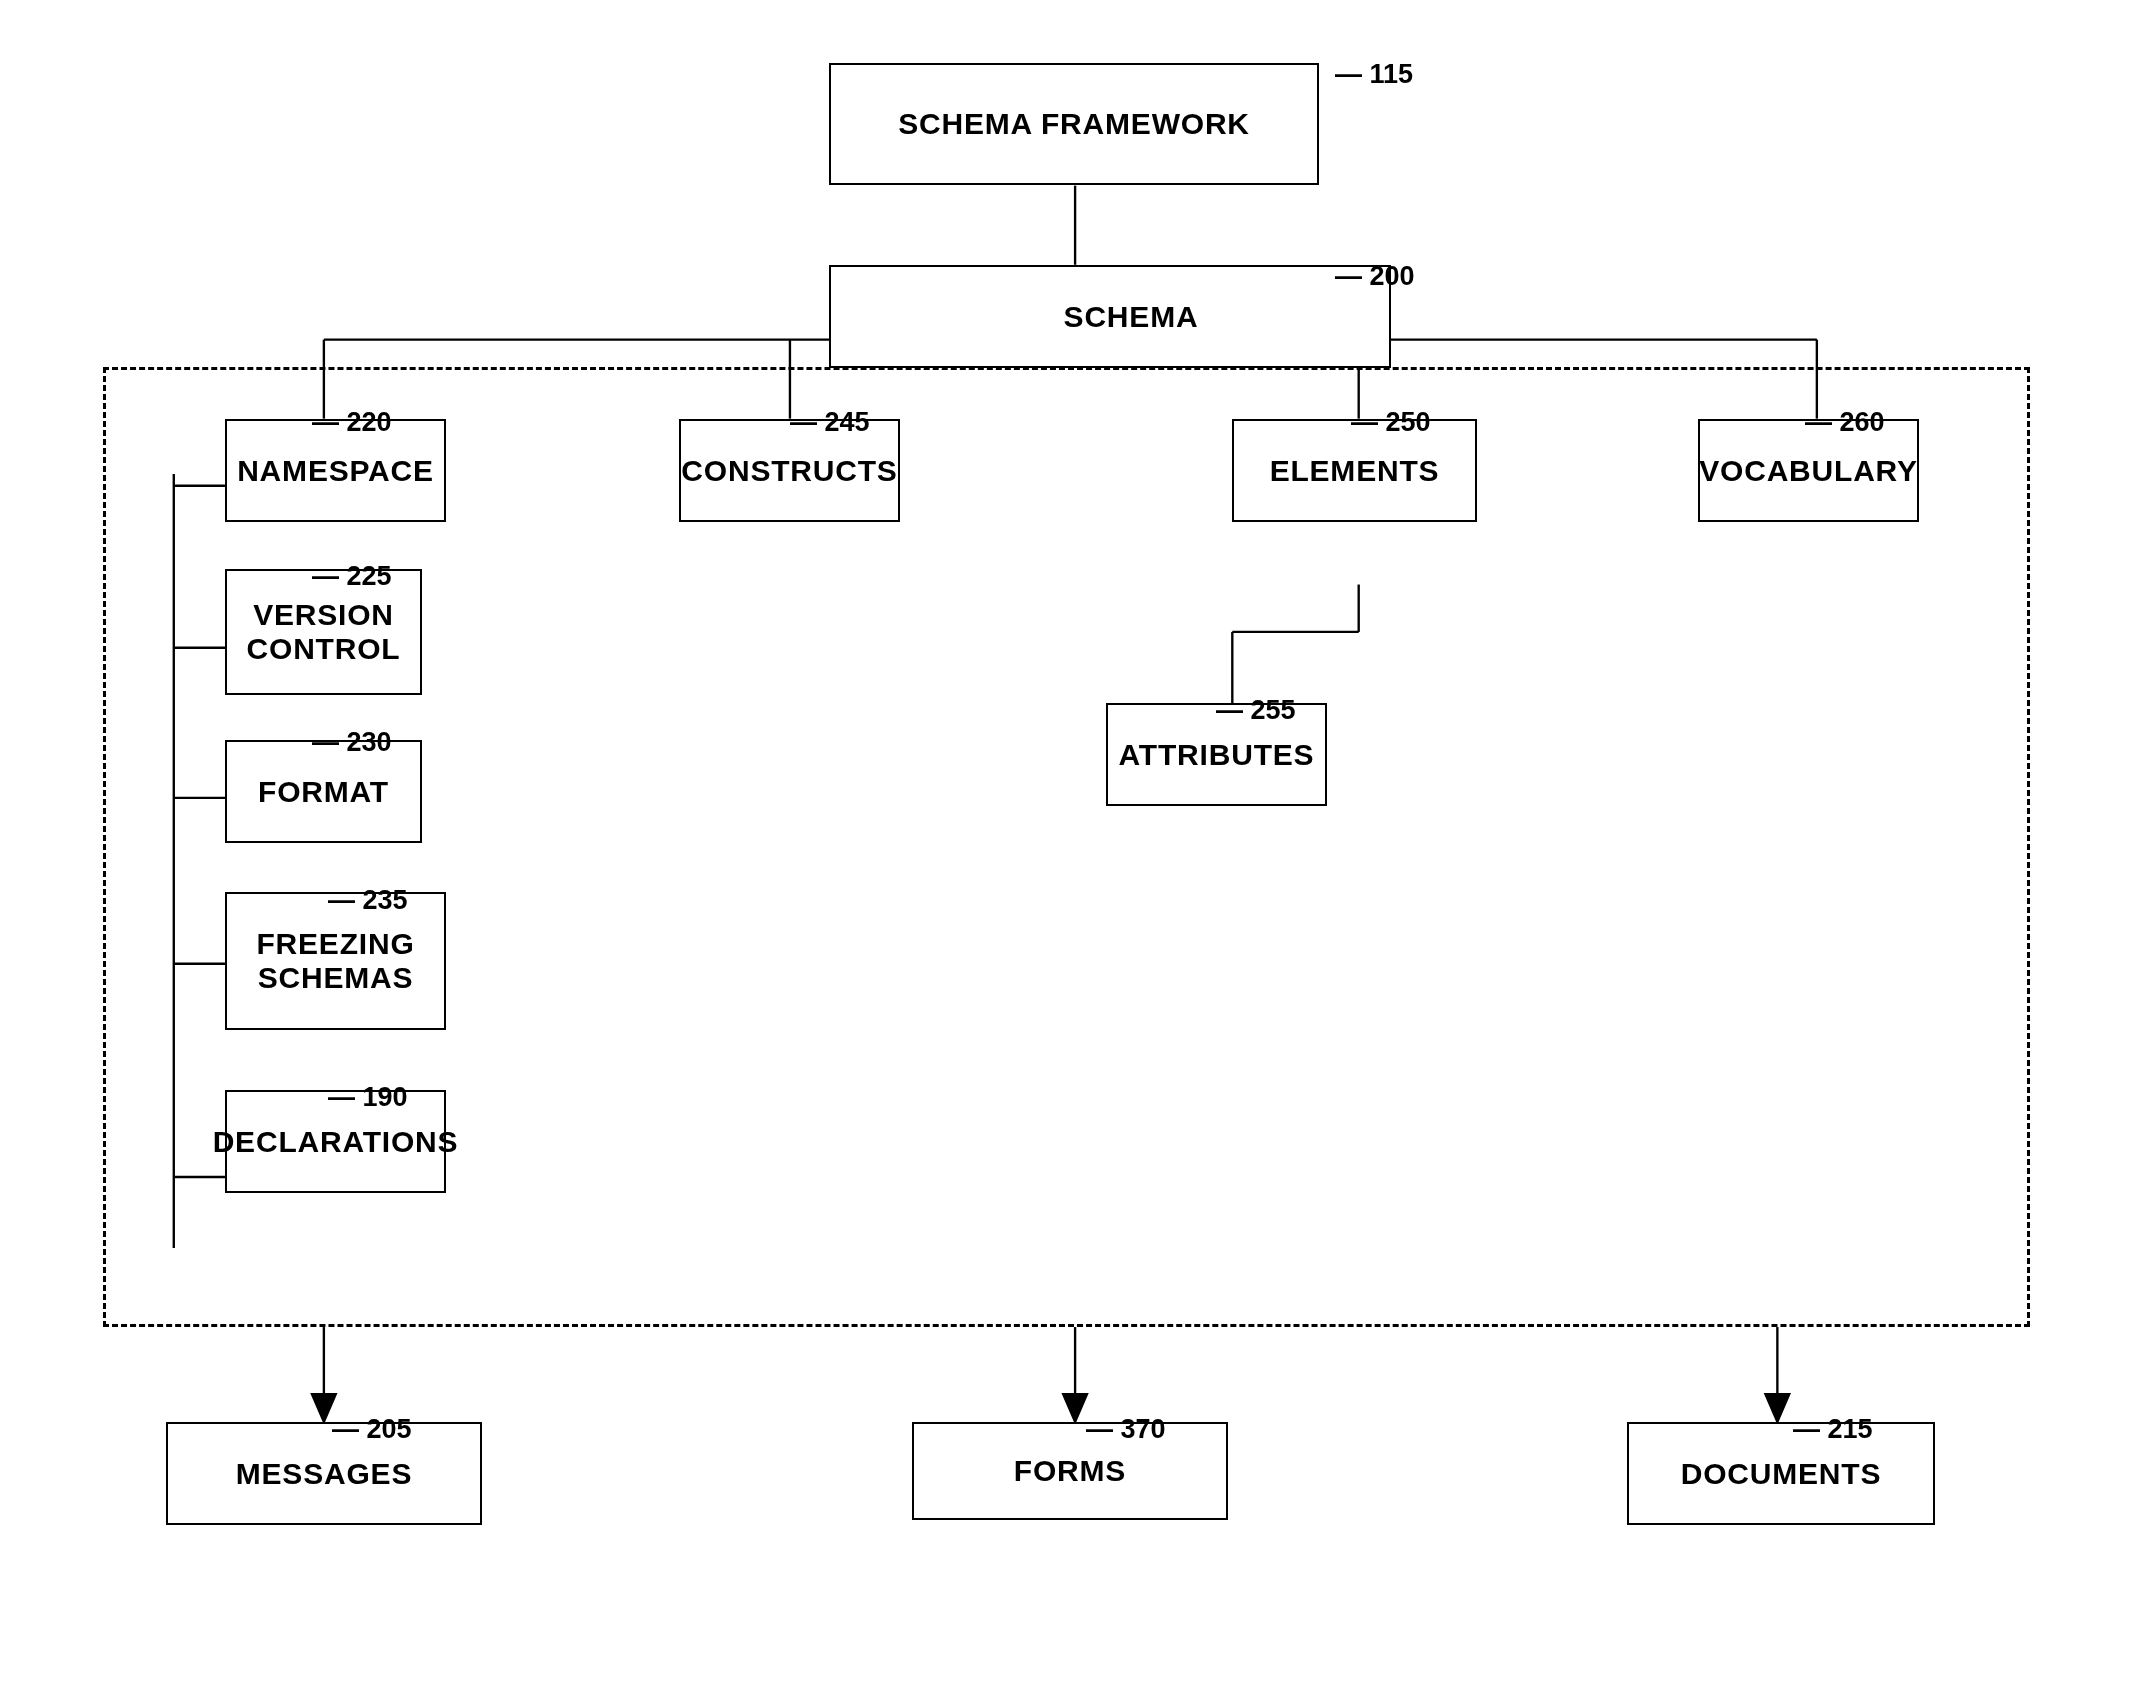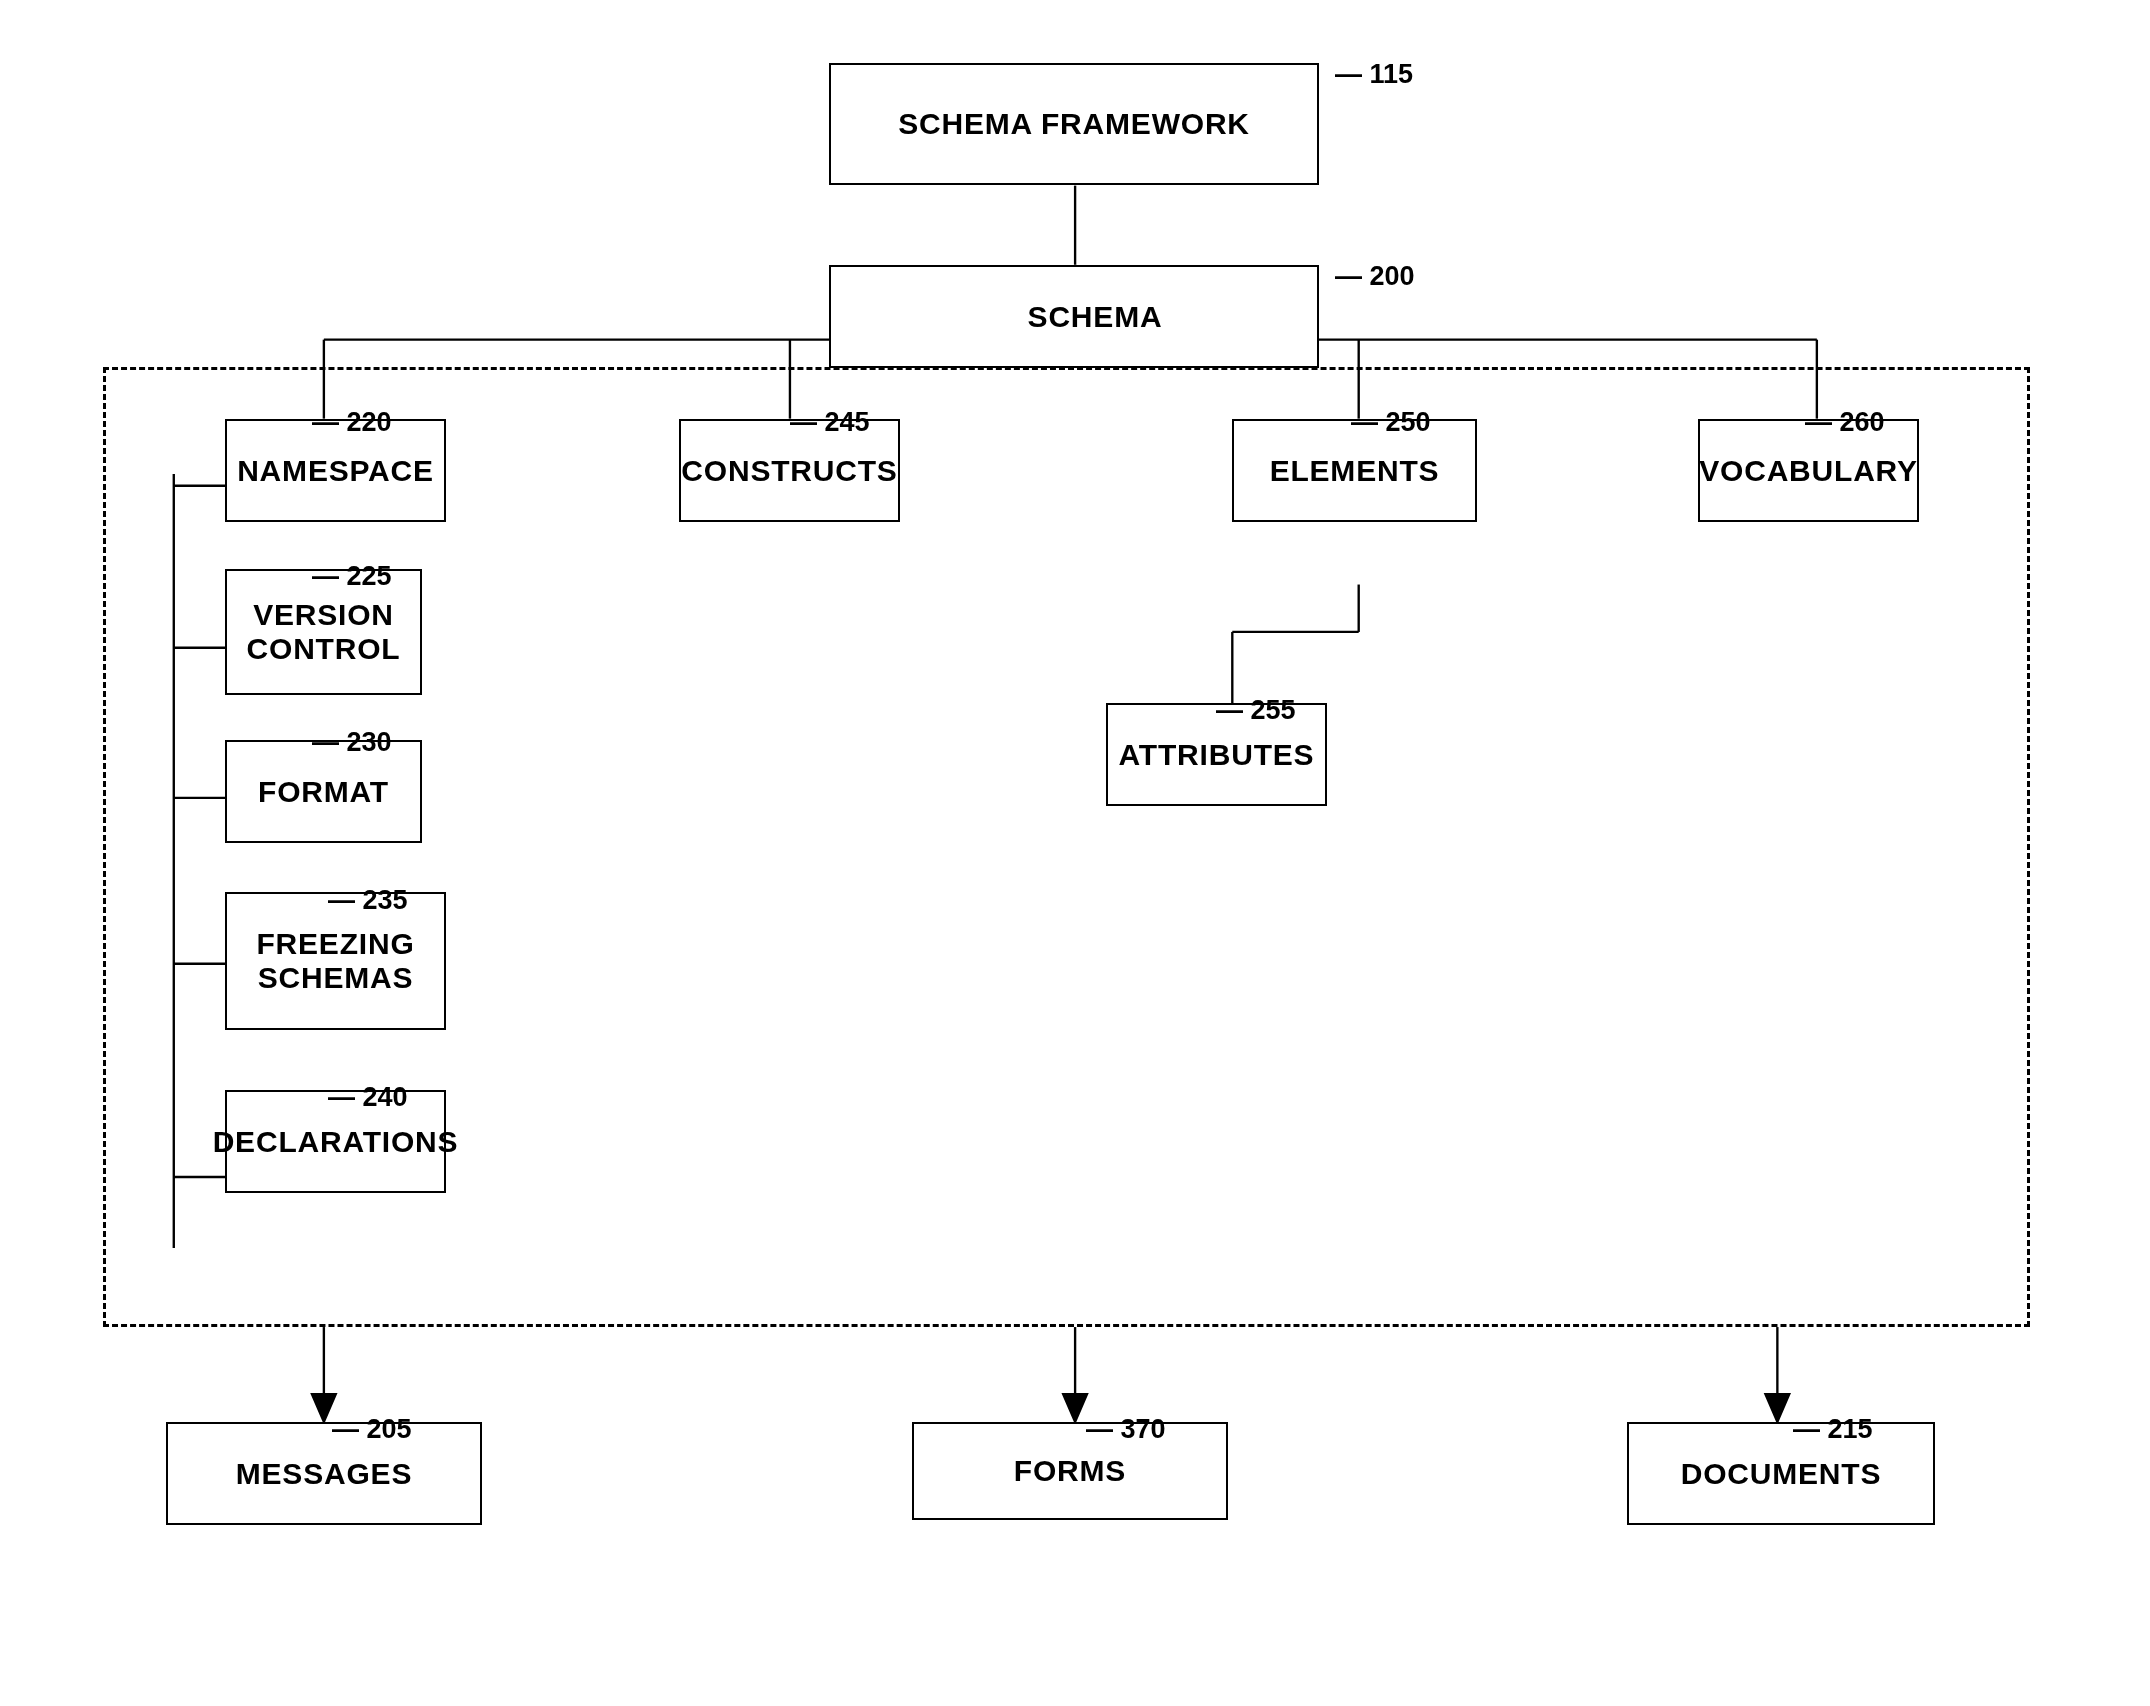--- a/index.html
+++ b/index.html
@@ -109,21 +109,21 @@
   </svg>
 
   <div class="dashed-rect" style="left:103px; top:367px; width:1927px; height:960px;"></div>
 
   <div class="box" style="left:829px; top:63px; width:490px; height:122px;">
     <span>SCHEMA FRAMEWORK</span>
   </div>
 
   <div class="label" style="left:1335px; top:59px;">— 115</div>
 
-  <div class="box" style="left:829px; top:265px; width:490px; height:103px;padding-left:42px;">
+  <div class="box" style="left:829px; top:265px; width:562px; height:103px;padding-left:42px;">
     <span>SCHEMA</span>
   </div>
 
   <div class="label" style="left:1335px; top:261px;">— 200</div>
 
   <div class="box" style="left:225px; top:419px; width:221px; height:103px;">
     <span>NAMESPACE</span>
   </div>
 
   <div class="label" style="left:312px; top:407px;">— 220</div>
@@ -163,21 +163,21 @@
     <span style="white-space:pre-line;">FREEZING
 SCHEMAS</span>
   </div>
 
   <div class="label" style="left:328px; top:885px;">— 235</div>
 
   <div class="box" style="left:225px; top:1090px; width:221px; height:103px;">
     <span>DECLARATIONS</span>
   </div>
 
-  <div class="label" style="left:328px; top:1082px;">— 240</div>
+  <div class="label" style="left:328px; top:1082px;">— 190</div>
 
   <div class="box" style="left:1106px; top:703px; width:221px; height:103px;">
     <span>ATTRIBUTES</span>
   </div>
 
   <div class="label" style="left:1216px; top:695px;">— 255</div>
 
   <div class="box" style="left:166px; top:1422px; width:316px; height:103px;">
     <span>MESSAGES</span>
   </div>

